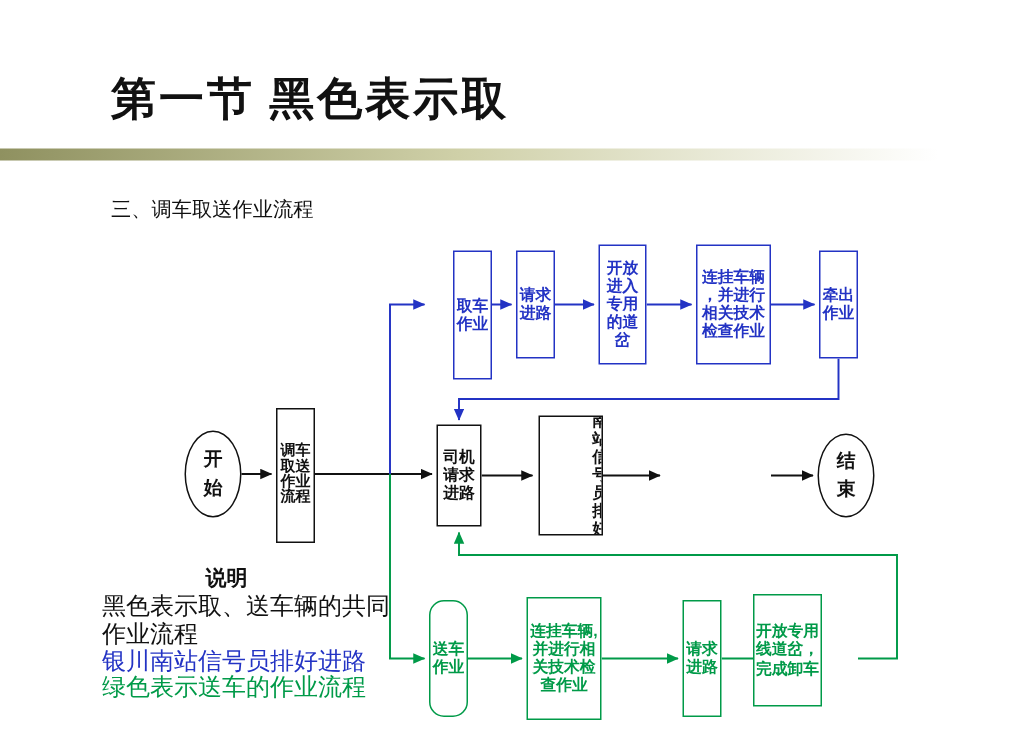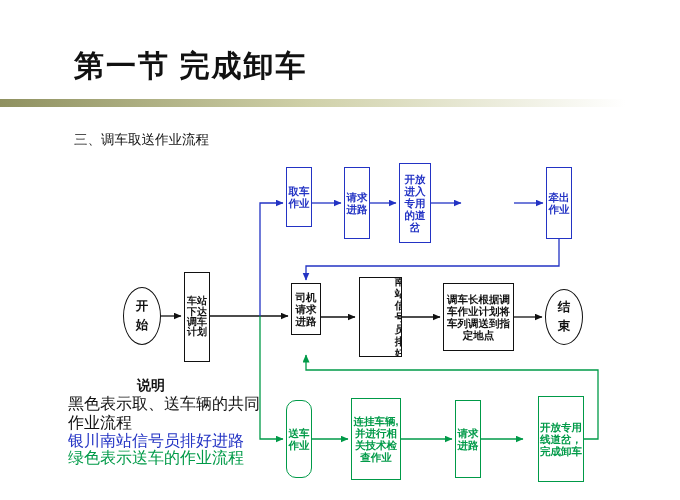--- a/index.html
+++ b/index.html
@@ -29,21 +29,21 @@
   .lg{position:absolute;left:68px;font-family:"Liberation Serif","DejaVu Serif",serif;
       font-size:16px;white-space:nowrap;}
   .c-blue{color:var(--blue,#2333c4);}
   .c-green{color:var(--green,#009a48);}
 </style>
 </head>
 <body>
 
 <div class="slide">
 
-  <div class="title">第一节  完成卸车</div>
+  <div class="title">第一节  黑色表示取</div>
   <div class="accent"></div>
   <div class="subtitle">三、调车取送作业流程</div>
 
   <svg class="wires" width="680" height="500">
     <defs>
       <marker id="m-k" markerUnits="userSpaceOnUse" markerWidth="9" markerHeight="8" refX="7.5" refY="3.5" orient="auto">
         <path d="M0,0 L8,3.5 L0,7 Z" style="fill:var(--ink,#111)"></path>
       </marker>
       <marker id="m-b" markerUnits="userSpaceOnUse" markerWidth="9" markerHeight="8" refX="7.5" refY="3.5" orient="auto">
         <path d="M0,0 L8,3.5 L0,7 Z" style="fill:var(--blue,#2333c4)"></path>
@@ -72,38 +72,38 @@
       <line class="ln-g" x1="312" y1="439" x2="348" y2="439" marker-end="url(#m-g)"></line>
       <line class="ln-g" x1="401" y1="439" x2="452" y2="439" marker-end="url(#m-g)"></line>
       <line class="ln-g" x1="481" y1="439" x2="523" y2="439" marker-end="url(#m-g)"></line>
       <polyline class="ln-g" points="572,439 598,439 598,370 306,370 306,355" marker-end="url(#m-g)"></polyline>
     </g>
   </svg>
 
   <div class="box oval" style="left:123px;top:287px;width:38px;height:58px;">
     <span class="vspan">开始</span>
   </div>
-  <div class="box tight" style="left:184px;top:272px;width:26px;height:90px;">车站下达调车计划</div>
+  <div class="box tight" style="left:184px;top:272px;width:26px;height:90px;">调车取送作业流程</div>
 
-  <div class="box blue" style="left:286px;top:167px;width:26px;height:60px;">取车作业</div>
+  <div class="box blue" style="left:302px;top:167px;width:26px;height:86px;">取车作业</div>
   <div class="box blue" style="left:344px;top:167px;width:26px;height:72px;">请求进路</div>
   <div class="box blue" style="left:399px;top:163px;width:32px;height:80px;">开放进入专用的道岔</div>
+  <div class="box blue" style="left:464px;top:163px;width:50px;height:80px;">连挂车辆，并进行相关技术检查作业</div>
   <div class="box blue" style="left:546px;top:167px;width:26px;height:72px;">牵出作业</div>
 
-  <div class="box" style="left:291px;top:283px;width:30px;height:52px;">司机请求进路</div>
+  <div class="box" style="left:291px;top:283px;width:30px;height:68px;">司机请求进路</div>
   <div class="box" style="left:359px;top:277px;width:30px;height:80px;padding-left:40px;">银川南站信号员排好进路</div>
-  <div class="box" style="left:443px;top:283px;width:71px;height:68px;">调车长根据调车作业计划将车列调送到指定地点</div>
   <div class="box oval" style="left:545px;top:289px;width:38px;height:56px;">
     <span class="vspan">结束</span>
   </div>
 
   <div class="box green" style="left:286px;top:400px;width:26px;height:78px;border-radius:10px;">送车作业</div>
   <div class="box green" style="left:351px;top:398px;width:50px;height:82px;">连挂车辆,并进行相关技术检查作业</div>
   <div class="box green" style="left:455px;top:400px;width:26px;height:78px;">请求进路</div>
-  <div class="box green" style="left:538px;top:396px;width:46px;height:86px;">开放专用线道岔，完成卸车</div>
+  <div class="box green" style="left:502px;top:396px;width:46px;height:75px;">开放专用线道岔，完成卸车</div>
 
   <div class="legend-h">说明</div>
   <div class="lg" style="top:394px;">黑色表示取、送车辆的共同</div>
   <div class="lg" style="top:413px;">作业流程</div>
   <div class="lg c-blue" style="top:431px;">银川南站信号员排好进路</div>
   <div class="lg c-green" style="top:448px;">绿色表示送车的作业流程</div>
 
 </div>
 
 </body></html>

